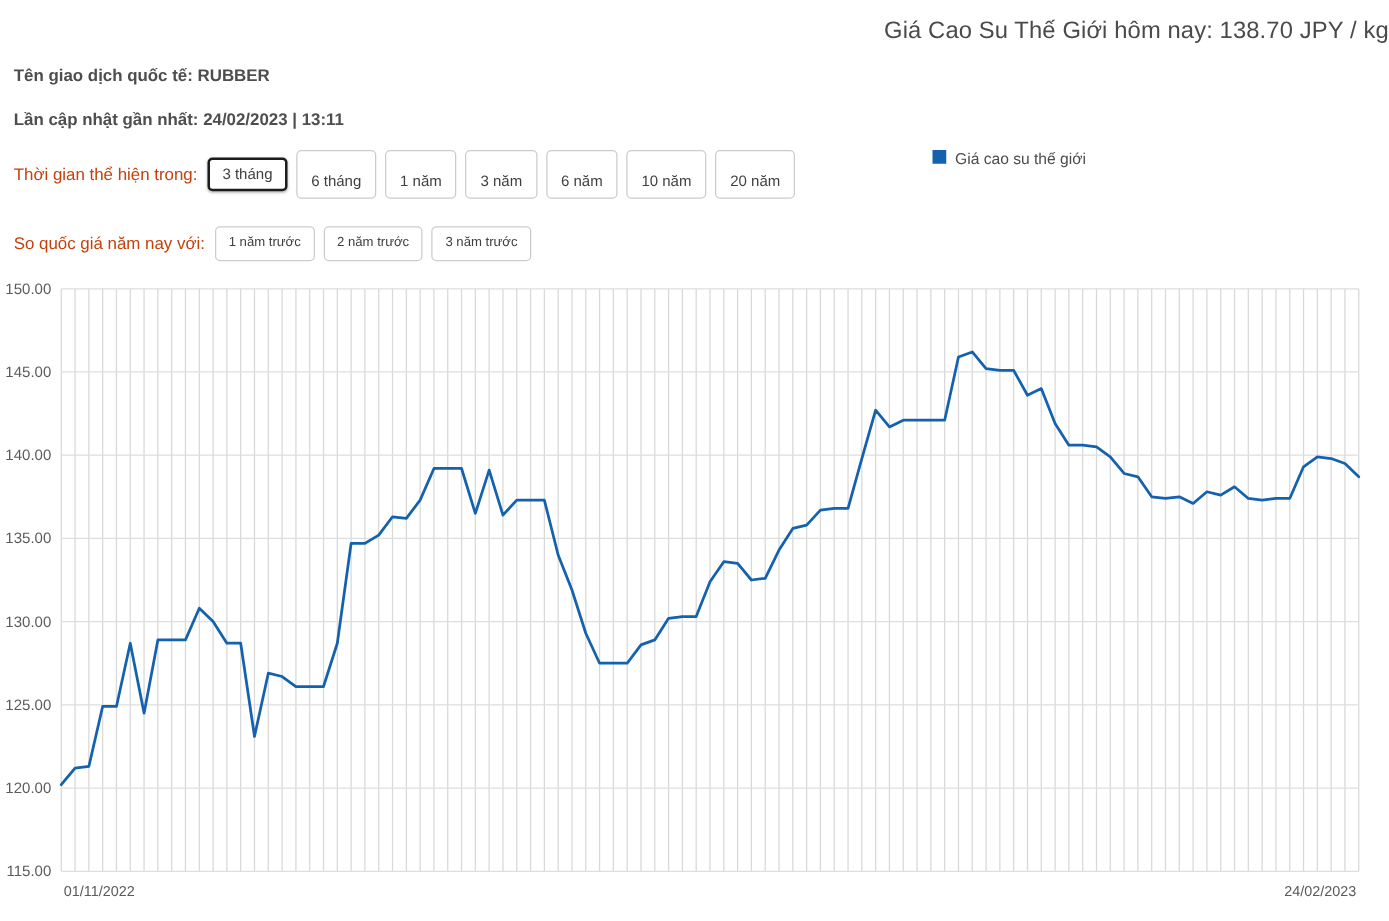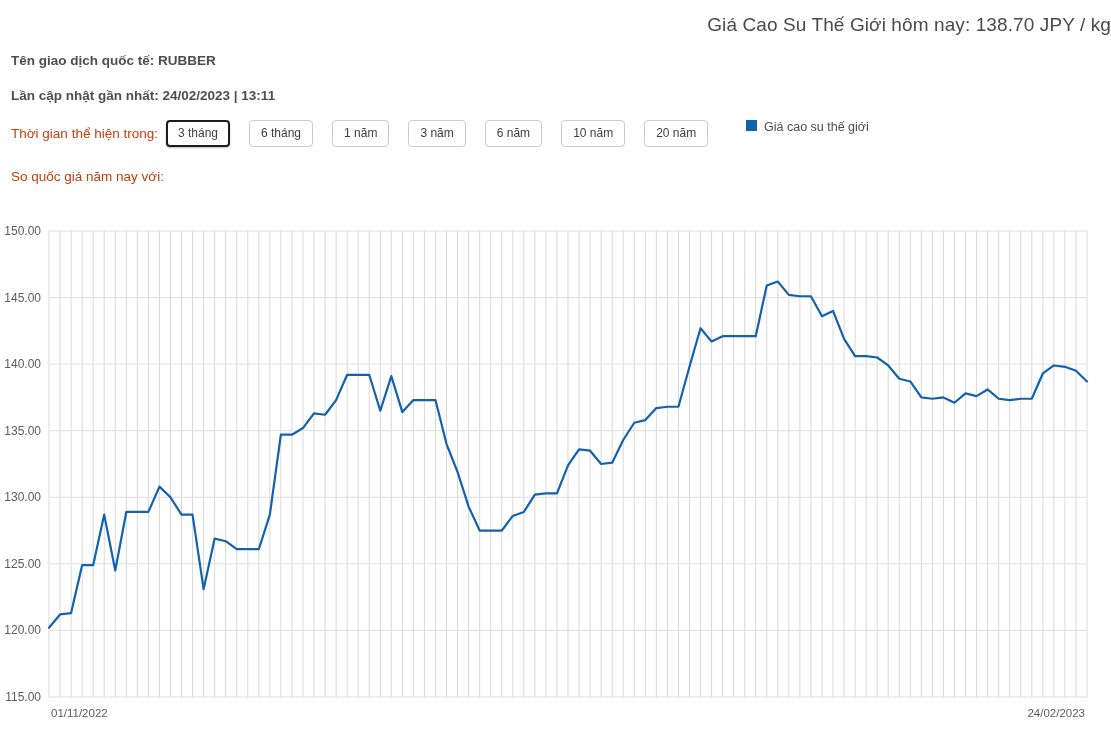--- a/index.html
+++ b/index.html
@@ -49,21 +49,21 @@
     margin-right: 8px;
     white-space: nowrap;
   }
   .btn {
     font-family: "Liberation Sans", sans-serif;
     font-size: 12px;
     color: #3f3f3f;
     background: #ffffff;
     border: 1px solid #cccccc;
     border-radius: 4px;
-    padding: 6px 11px 6px 11px;
+    padding: 18px 11px 6px 11px;
     margin-right: 7px;
     cursor: pointer;
     line-height: 1.1;
     white-space: nowrap;
   }
   .btn.active {
     border: 2px solid #1d1d1d;
     padding: 5px 10px 5px 10px;
     font-weight: 400;
     box-shadow: 0 1px 2px rgba(0,0,0,.25);
@@ -116,33 +116,38 @@
 <body>
 
 <h1 class="page-title">Giá Cao Su Thế Giới hôm nay: 138.70 JPY / kg</h1>
 
 <p class="sub-line first">Tên giao dịch quốc tế: RUBBER</p>
 
 <p class="sub-line second">Lần cập nhật gần nhất: 24/02/2023 | 13:11</p>
 
 <div class="ctrl-row">
   <span class="ctrl-label">Thời gian thể hiện trong:</span>
-  <div id="range-buttons" style="display:flex;align-items:center;gap:12px;">
+  <div id="range-buttons" style="display:flex;align-items:center;">
       <button class="btn active">3 tháng</button>
       <button class="btn">6 tháng</button>
       <button class="btn">1 năm</button>
       <button class="btn">3 năm</button>
       <button class="btn">6 năm</button>
       <button class="btn">10 năm</button>
       <button class="btn">20 năm</button>
     </div>
 </div>
 
 <div class="ctrl-row" style="margin-top:22px;">
   <span class="ctrl-label">So quốc giá năm nay với:</span>
+  <div id="compare-buttons" style="display:flex;align-items:center;">
+      <button class="btn small">1 năm trước</button>
+      <button class="btn small">2 năm trước</button>
+      <button class="btn small">3 năm trước</button>
+    </div>
 </div>
 
 <div class="legend">
   <span class="legend-swatch" style="background: rgb(20, 97, 173);"></span>
   <span class="legend-label">Giá cao su thế giới</span>
 </div>
 
 <div class="chart-wrap">
   <svg class="chart-svg" id="chart-svg" width="1111" height="519" viewBox="0 0 1111 519">
     <g id="grid-v">

